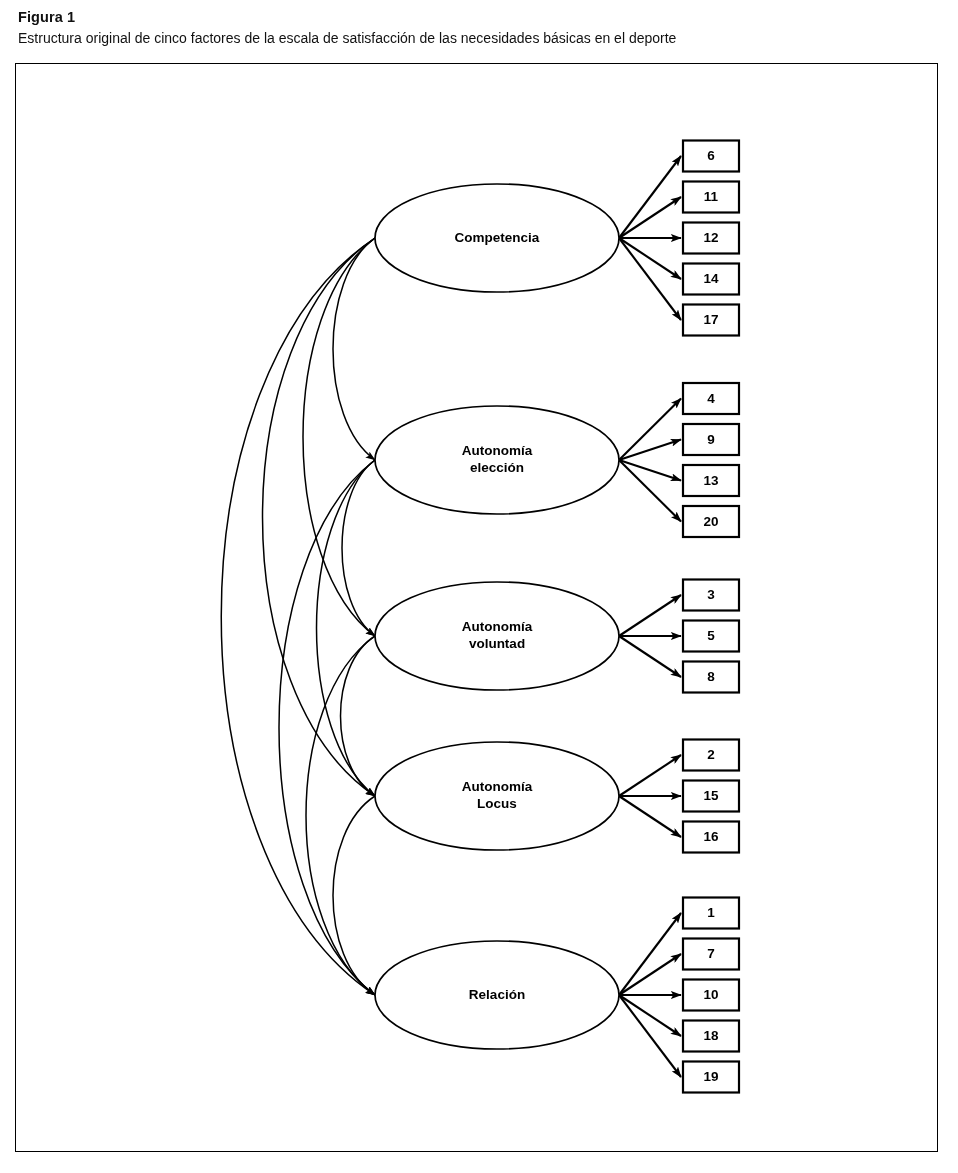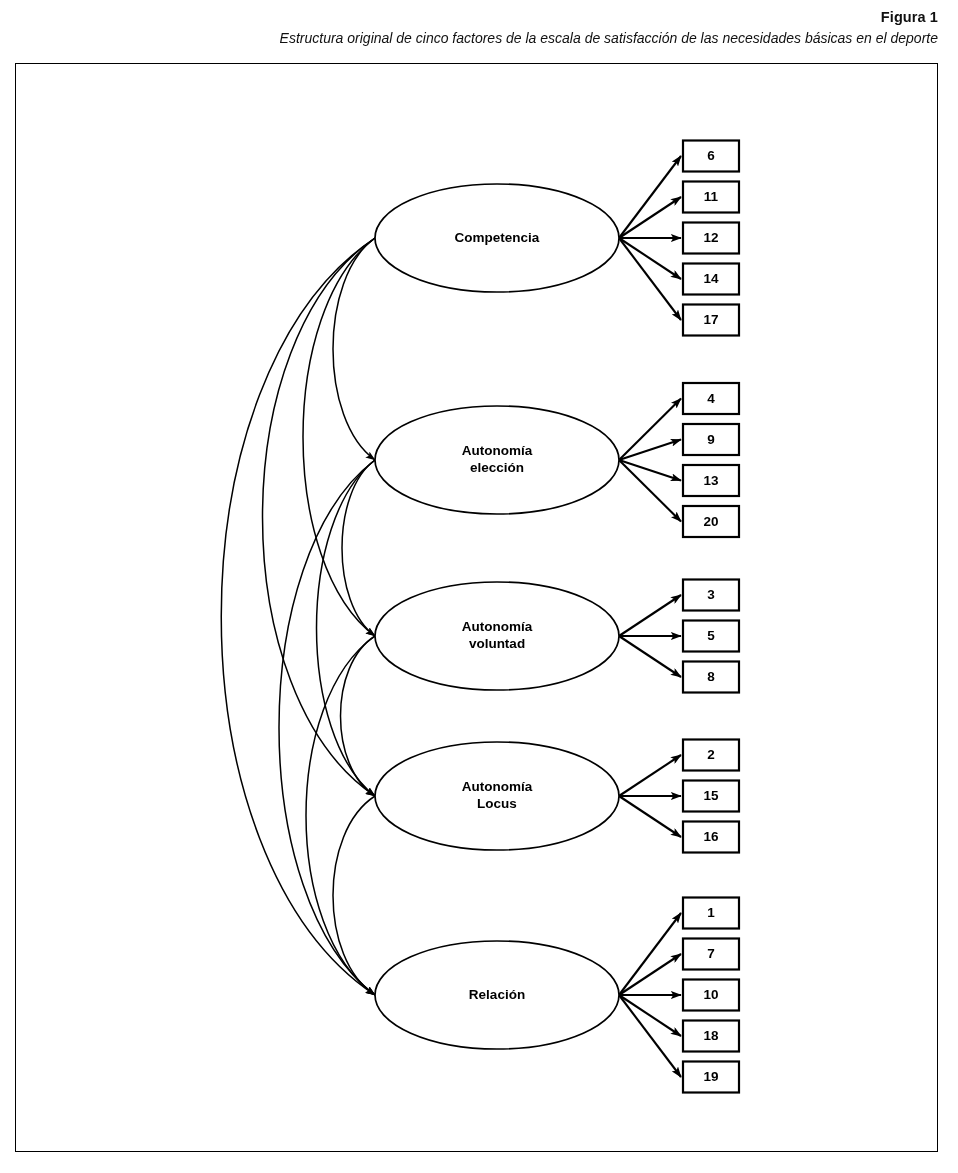--- a/index.html
+++ b/index.html
@@ -15,41 +15,39 @@
     color: #000000;
     overflow: hidden;
     position: relative;
   }
   #figure-page {
     position: absolute;
     left: 0;
     top: 0;
     width: 958px;
     height: 1173px;
-    text-align: right;
   }
   #caption-block {
     position: absolute;
     left: 18px;
     top: 8px;
     width: 920px;
   }
   #figure-label {
     font-family: "Liberation Sans", sans-serif;
     font-size: 14.5px;
     font-weight: bold;
     line-height: 19px;
     letter-spacing: 0.1px;
     color: #111111;
     white-space: nowrap;
   }
   #figure-title {
     font-family: "Liberation Sans", sans-serif;
     font-size: 14px;
-    font-style: italic;
     line-height: 20px;
     color: #111111;
     margin-top: 1px;
     white-space: nowrap;
   }
   #diagram-frame {
     position: absolute;
     left: 15px;
     top: 63px;
     width: 923px;

